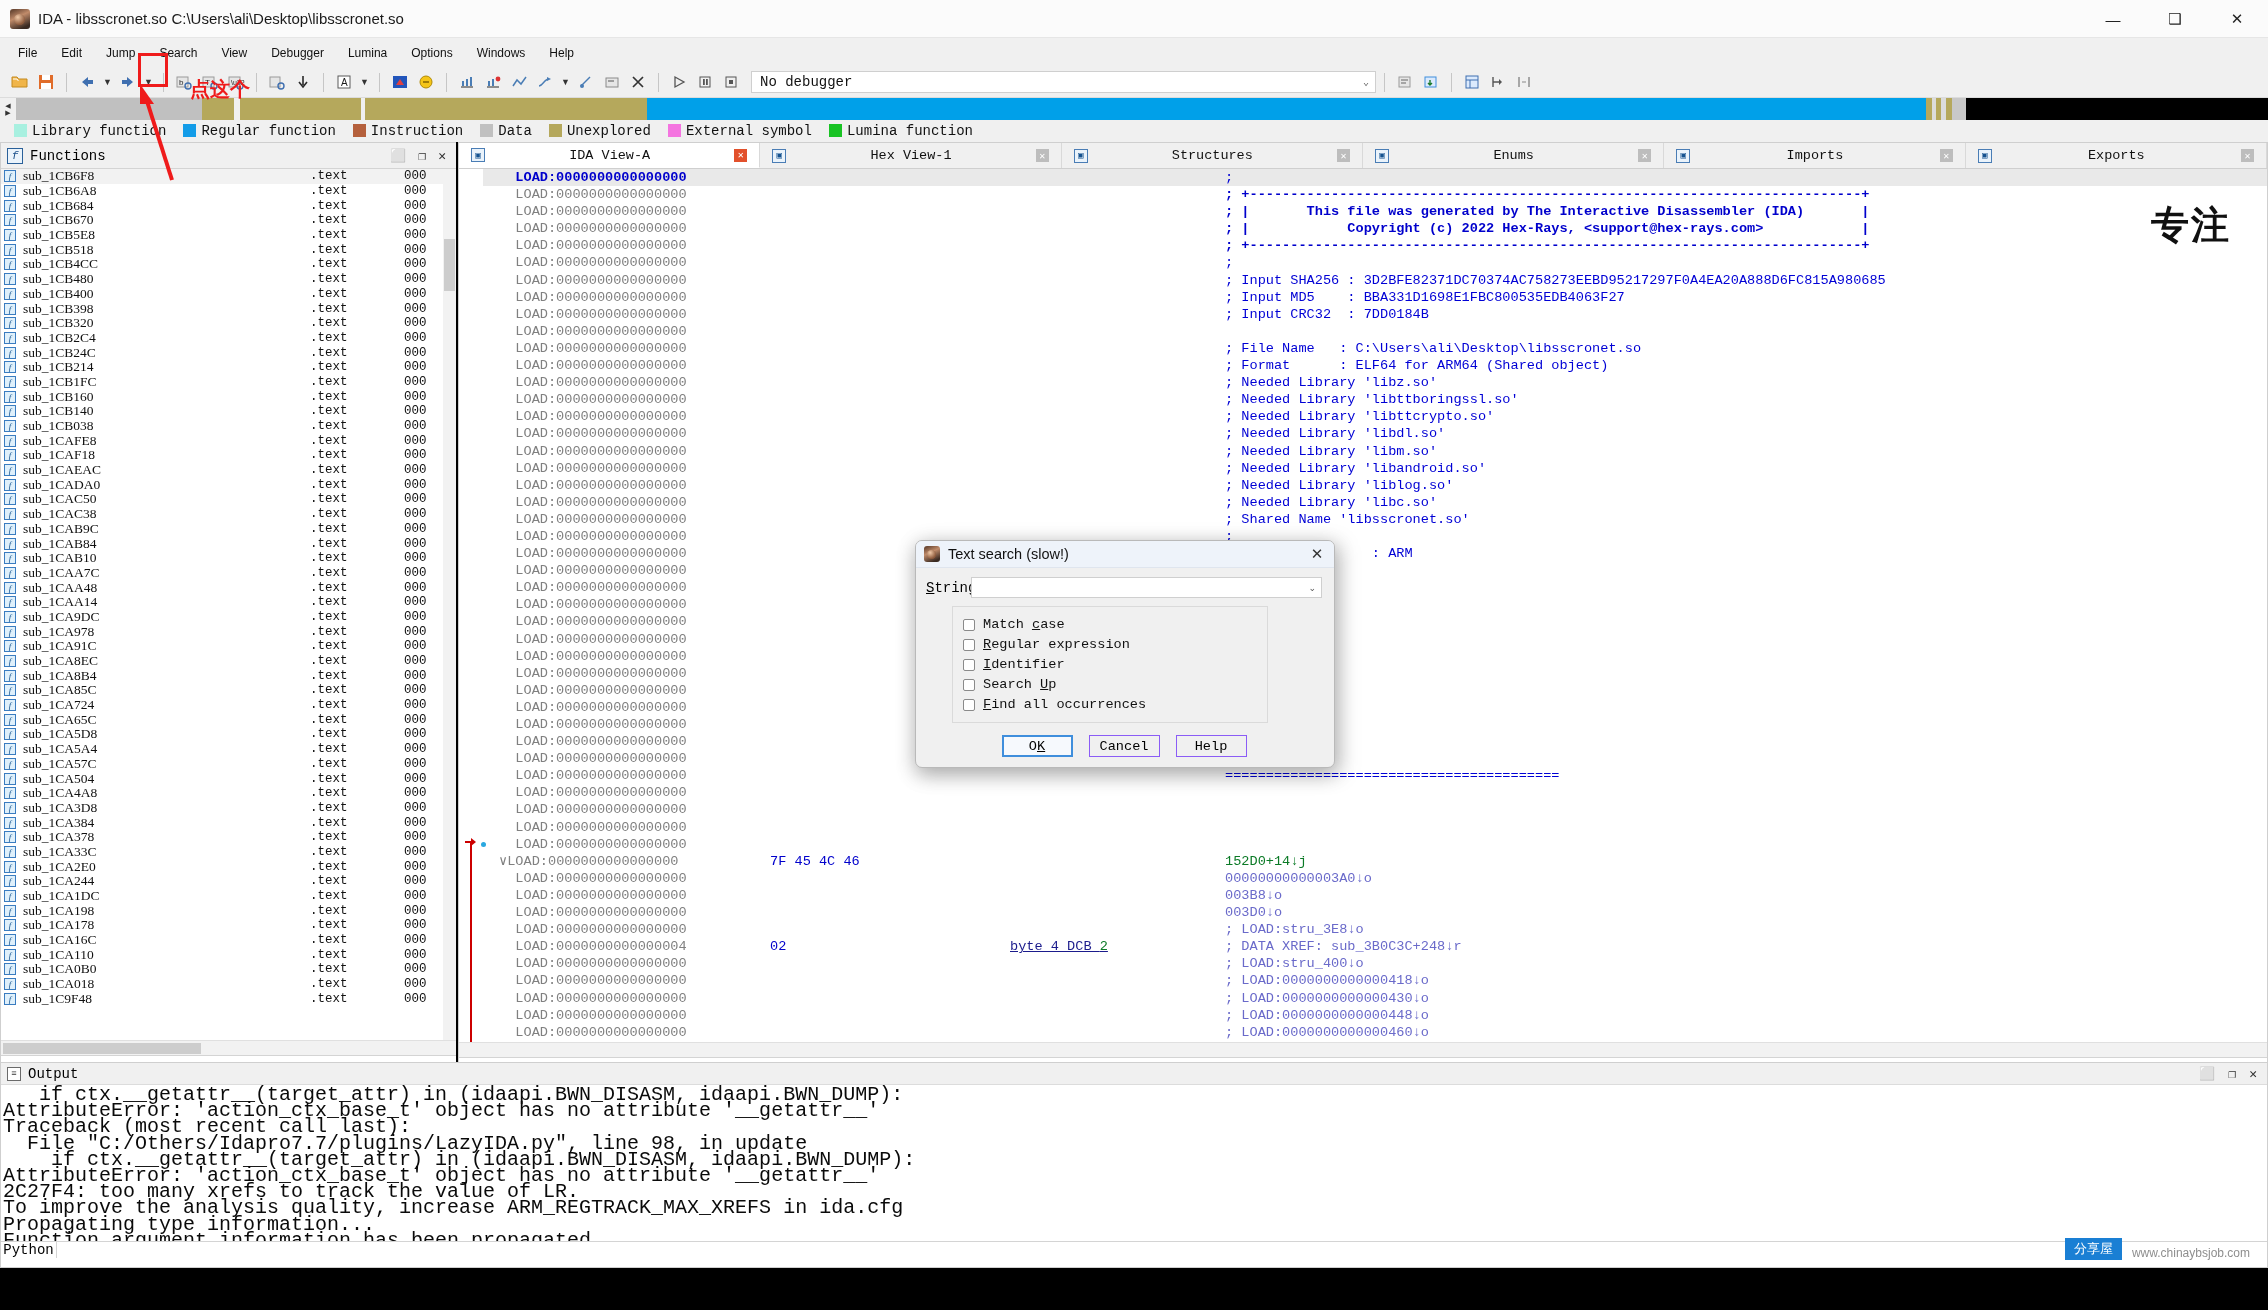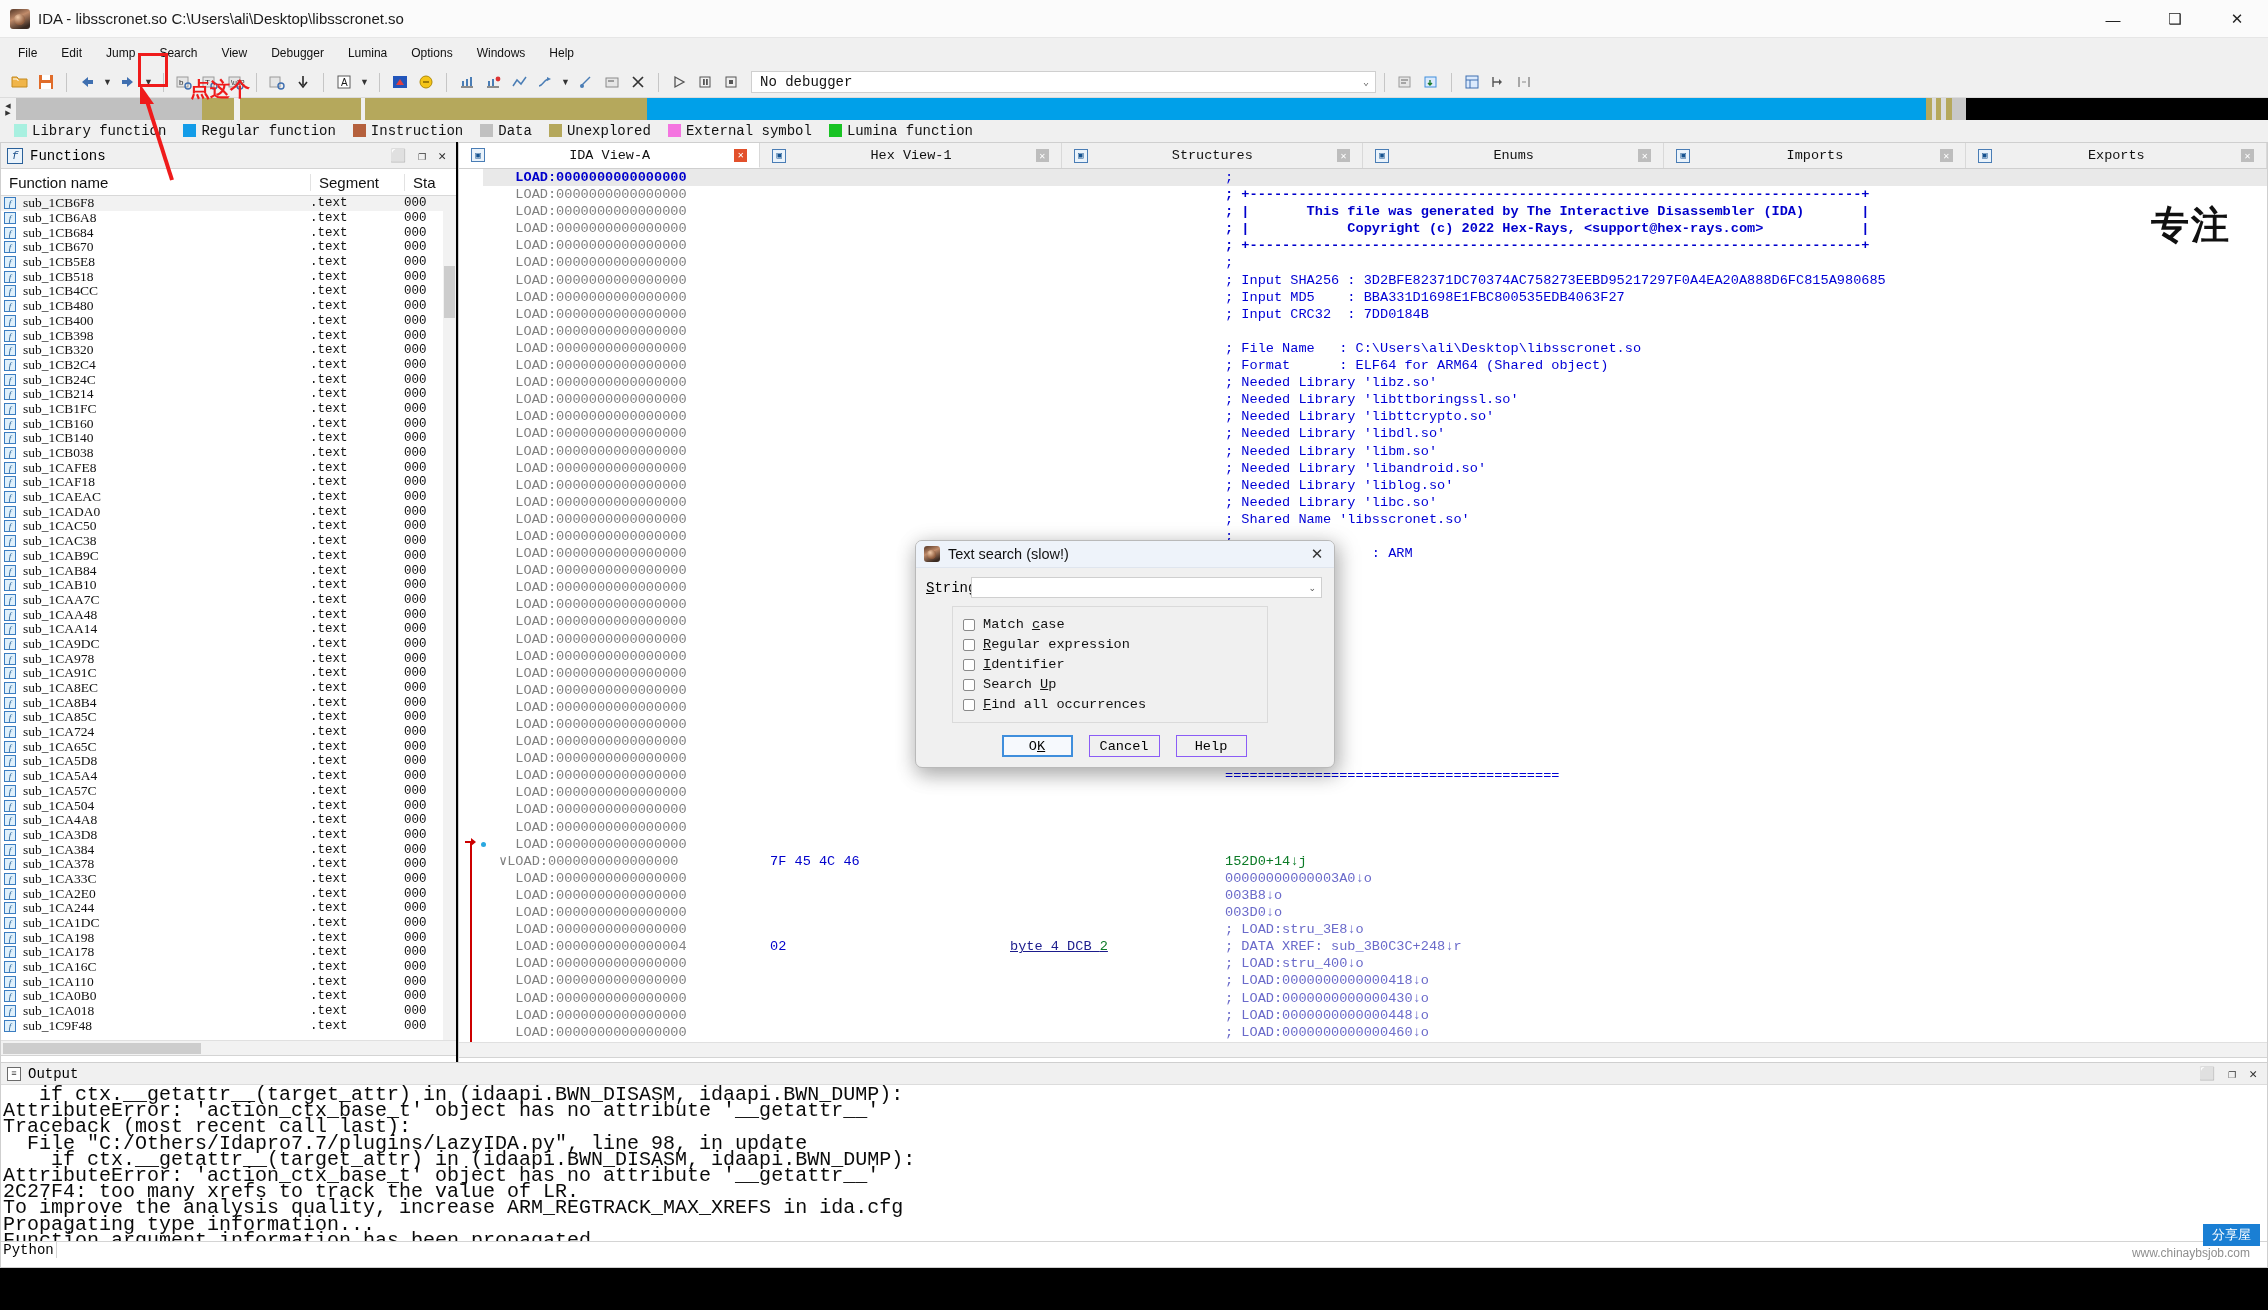--- a/index.html
+++ b/index.html
@@ -501,25 +501,20 @@
     <div class="fnpanel">
       <div class="panel-head">
         <span class="panel-head-icon">f</span>
         <span>Functions</span>
         <span class="panel-head-btns">
           <span>⬜</span>
           <span>❐</span>
           <span>✕</span>
         </span>
       </div>
-      <div class="col-head">
-        <div class="col-name">Function name</div>
-        <div class="col-seg">Segment</div>
-        <div class="col-sta">Sta</div>
-      </div>
       <div class="fnlist" id="fnlist">
           <div class="fnrow sel">
             <span class="fn-ico">f</span>
             <span class="fn-name">sub_1CB6F8</span>
             <span class="fn-seg">.text</span>
             <span class="fn-sta">000</span>
           </div>
           <div class="fnrow">
             <span class="fn-ico">f</span>
             <span class="fn-name">sub_1CB6A8</span>
@@ -927,21 +922,21 @@
         <span>✕</span>
       </span>
     </div>
     <div class="out-body" id="outbody"><div>   if ctx.__getattr__(target_attr) in (idaapi.BWN_DISASM, idaapi.BWN_DUMP):</div><div>AttributeError: 'action_ctx_base_t' object has no attribute '__getattr__'</div><div>Traceback (most recent call last):</div><div>  File "C:/Others/Idapro7.7/plugins/LazyIDA.py", line 98, in update</div><div>    if ctx.__getattr__(target_attr) in (idaapi.BWN_DISASM, idaapi.BWN_DUMP):</div><div>AttributeError: 'action_ctx_base_t' object has no attribute '__getattr__'</div><div>2C27F4: too many xrefs to track the value of LR.</div><div>To improve the analysis quality, increase ARM_REGTRACK_MAX_XREFS in ida.cfg</div><div>Propagating type information...</div><div>Function argument information has been propagated</div></div>
     <div class="out-input">
       <div class="out-lang">Python</div>
       <div class="out-field"></div>
     </div>
   </div>
 
-  <div style="position:absolute;right:8px;bottom:50px;display:flex;flex-direction:column;align-items:flex-end;text-align:right;">
+  <div style="position:absolute;right:8px;bottom:50px;display:flex;flex-direction:row;align-items:flex-end;text-align:right;">
     <span class="sb-blue">分享屋</span>
     <span class="sb-grey">www.chinaybsjob.com</span>
   </div>
 
   <div class="anno-box"></div>
   <svg class="anno-arrow" width="130" height="180">
     <path d="M52 120 L26 38" stroke="#ef1b1b" stroke-width="4" fill="none"></path>
     <path d="M20 24 L34 44 L20 44 Z" fill="#ef1b1b"></path>
   </svg>
   <div class="anno-text">点这个</div>

